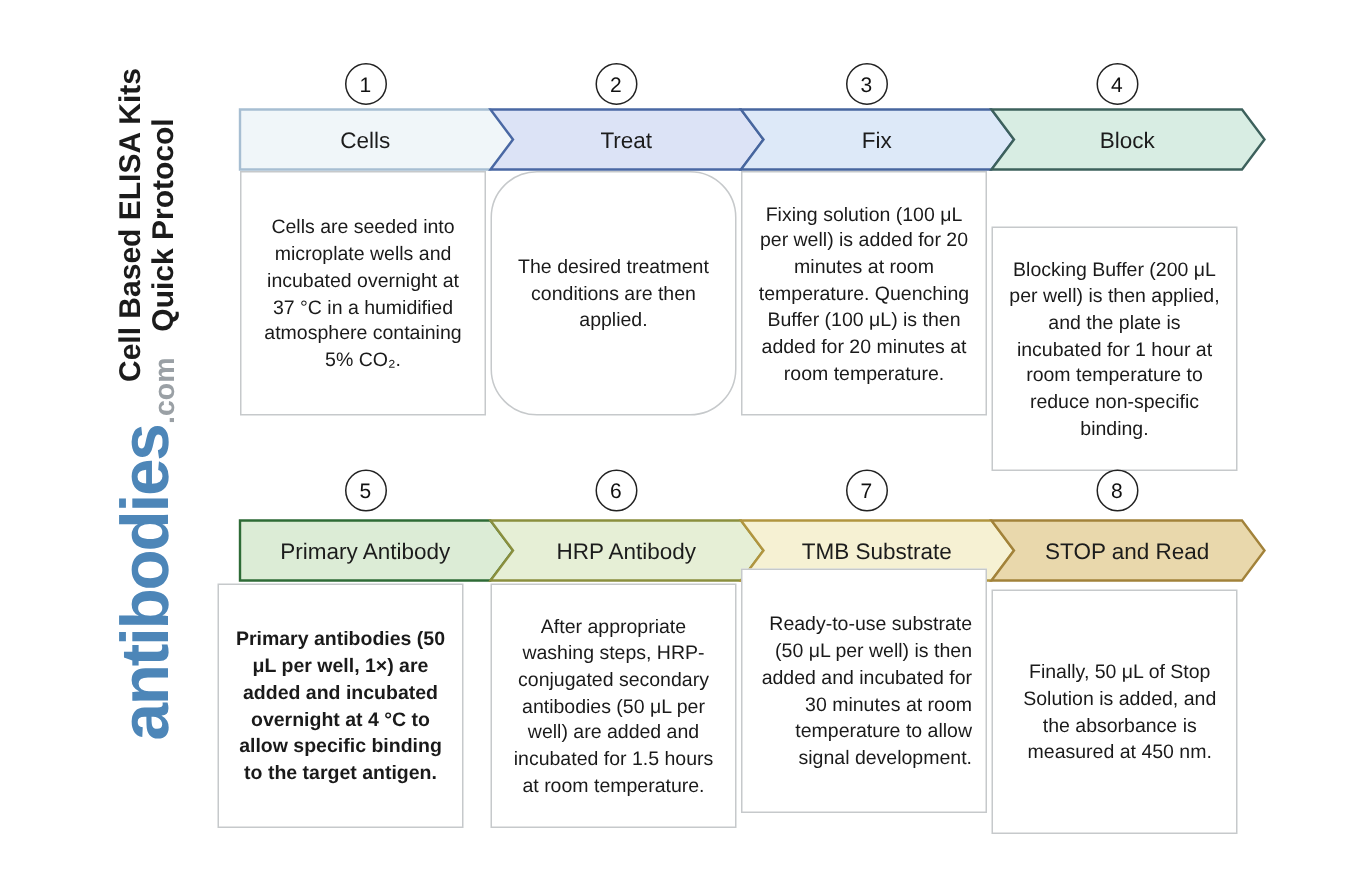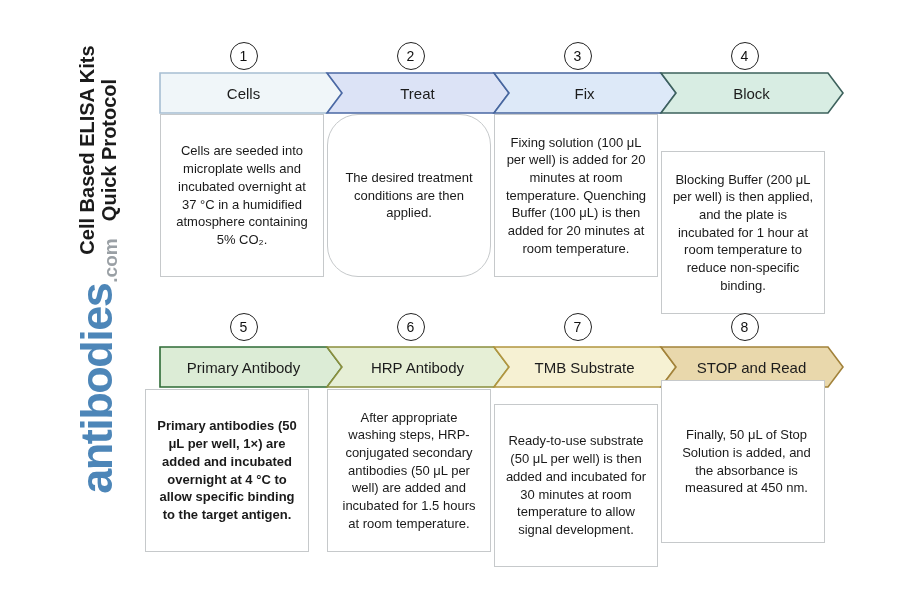--- a/index.html
+++ b/index.html
@@ -97,21 +97,21 @@
       </svg>
       <div class="step-circle" style="left: 229.5px; top: 313px;">5</div>
       <div class="desc-box" style="left: 145px; top: 389px; font-weight: bold;">
         <span>Primary antibodies (50 μL per well, 1×) are added and incubated overnight at 4 °C to allow specific binding to the target antigen.</span>
       </div>
       <div class="step-circle" style="left: 396.5px; top: 313px;">6</div>
       <div class="desc-box" style="left: 327px; top: 389px; align-items: center;">
         <span>After appropriate washing steps, HRP-conjugated secondary antibodies (50 μL per well) are added and incubated for 1.5 hours at room temperature.</span>
       </div>
       <div class="step-circle" style="left: 563.5px; top: 313px;">7</div>
-      <div class="desc-box" style="left: 494px; top: 404px;">
+      <div class="desc-box" style="left: 494px; top: 379px; text-align: right;">
         <span>Ready-to-use substrate (50 μL per well) is then added and incubated for 30 minutes at room temperature to allow signal development.</span>
       </div>
       <div class="step-circle" style="left: 730.5px; top: 313px;">8</div>
-      <div class="desc-box" style="left: 661px; top: 380px; padding-left: 16px;">
+      <div class="desc-box" style="left: 661px; top: 393px; padding-left: 16px;">
         <span>Finally, 50 μL of Stop Solution is added, and the absorbance is measured at 450 nm.</span>
       </div>
     </div>
 </div>
 
 </body></html>

